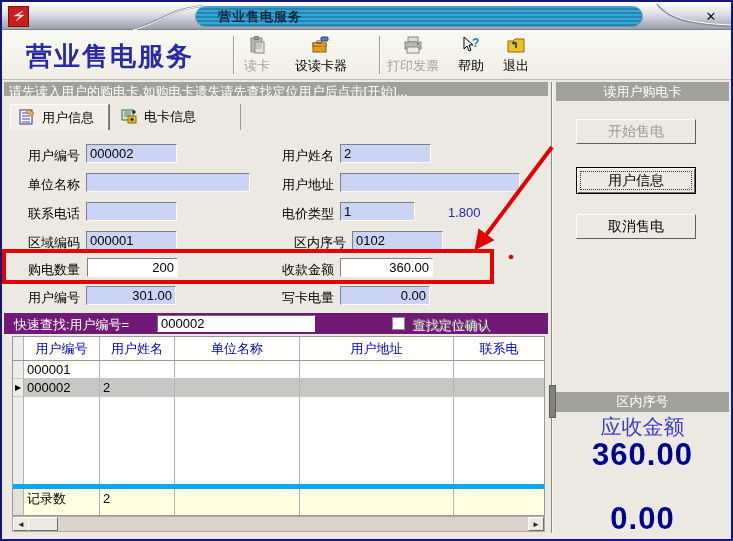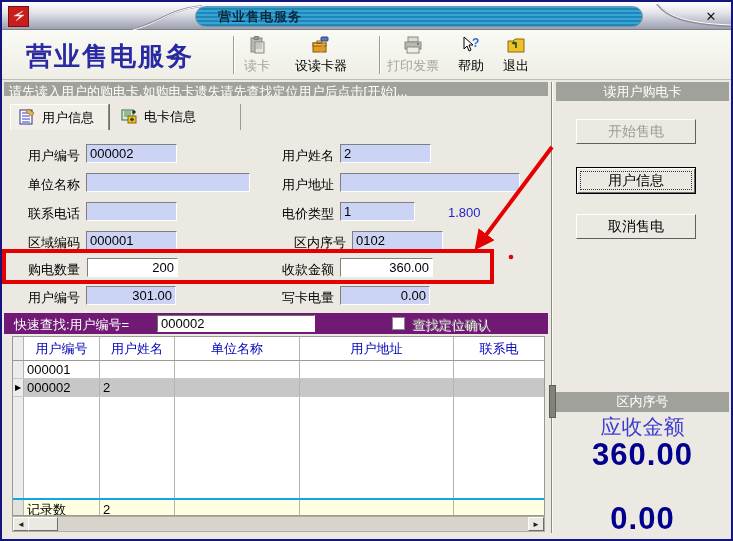--- a/index.html
+++ b/index.html
@@ -84,21 +84,21 @@
   .g-sel{ width:11px; min-width:11px; padding:0; background:#ececec; font-size:8px;
     line-height:17px; text-align:center; color:#000; }
   .c1{ width:76px; min-width:76px; } .c2{ width:75px; min-width:75px; }
   .c3{ width:125px; min-width:125px; } .c4{ width:154px; min-width:154px; }
   .c5{ flex:1; border-right:none; }
   .g-data{ height:18px; line-height:17px; border-bottom:1px solid #c9c9c1; }
   .g-data.selected .g-cell{ background:#c7c7c7; }
   .g-data.selected .g-sel{ background:#ececec; }
   .g-filler{ flex:1; }
   .g-filler .g-cell{ border-bottom:none; }
-  .g-footer{ height:17px; line-height:20px; border-top:2px solid #0ea5e9; background:#4d7c0f; }
+  .g-footer{ height:31px; line-height:20px; border-top:5px solid #0ea5e9; background:#4d7c0f; }
   .g-footer .g-cell{ background:#ffffe1; }
   .g-footer .g-sel{ background:#e2e2da; }
 
   .hscroll{ position:absolute; left:12px; top:516px; width:533px; height:16px; background:#d8d4cc;
     border:1px solid #b0aca4; }
   .hs-arrow{ position:absolute; top:0; width:16px; height:14px; background:#ece9e2;
     border:1px solid; border-color:#fff #6e6e6e #6e6e6e #fff; font-size:8px; line-height:13px;
     text-align:center; color:#222; cursor:pointer; }
   .hs-left{ left:0; } .hs-right{ right:0; }
   .hs-thumb{ position:absolute; left:15px; top:0; width:30px; height:14px; background:#ece9e2;

